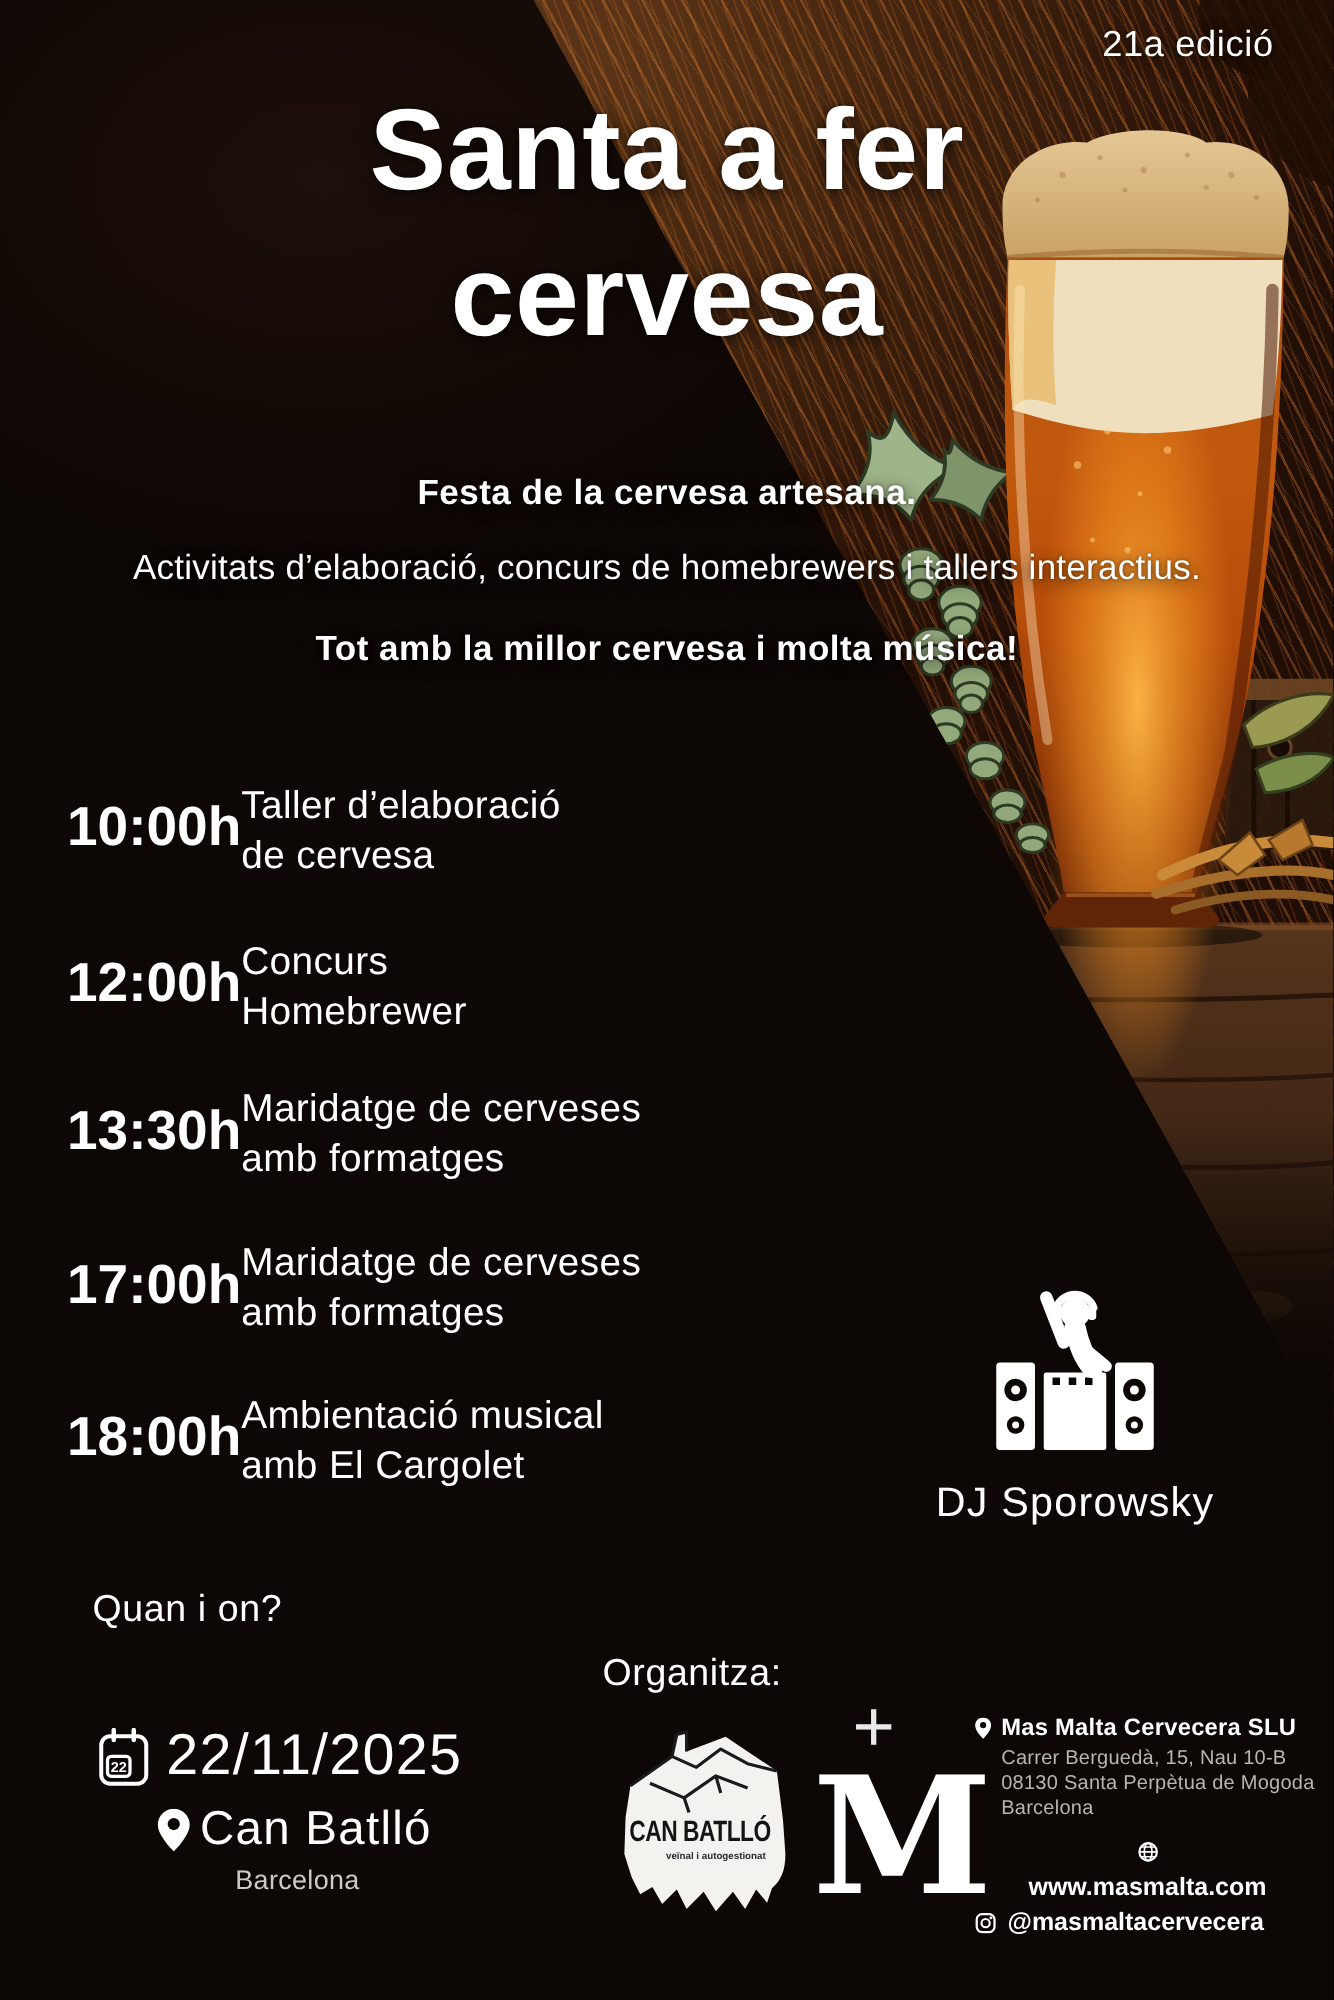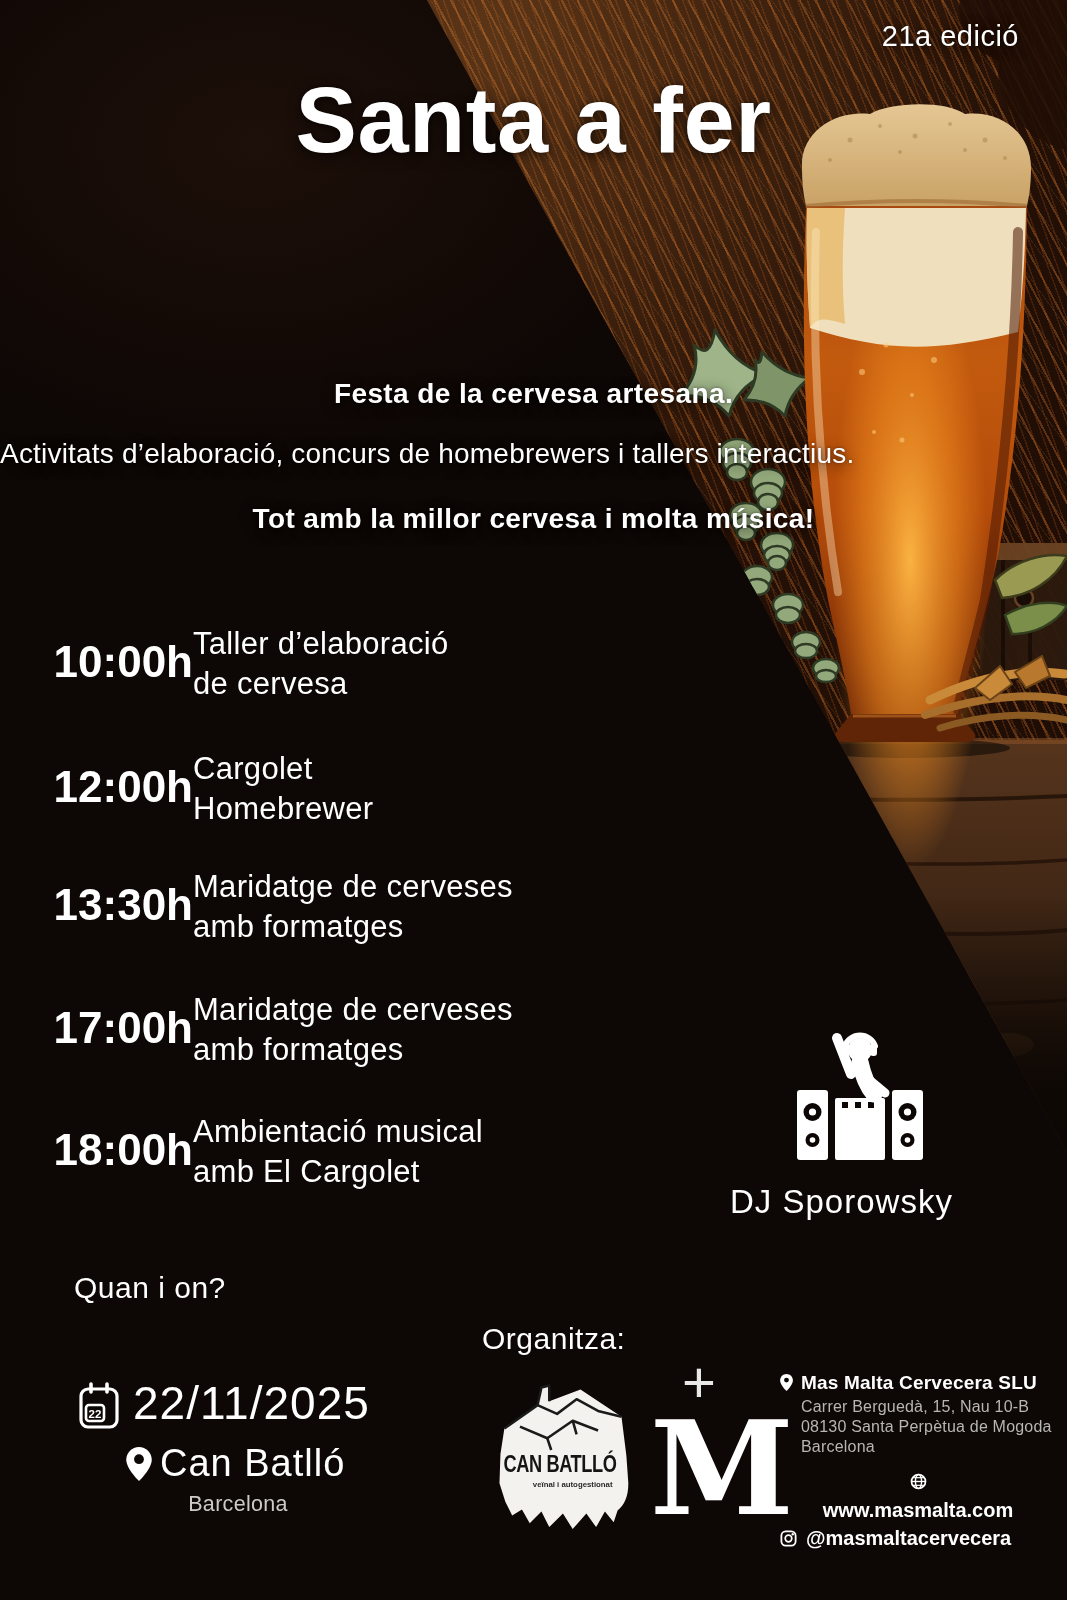--- a/index.html
+++ b/index.html
@@ -31,28 +31,28 @@
       linear-gradient(to bottom, rgba(12,7,4,0) 56%, rgba(12,7,4,.88) 67%, #0c0704 72%),
       radial-gradient(ellipse 21% 26% at 55% 50%, rgba(12,7,4,.92), rgba(12,7,4,0) 72%);
   }
 
   
   .shadowed{text-shadow:0 3px 14px rgba(0,0,0,.65), 0 0 3px rgba(0,0,0,.45);}
   .edition{top:20px;right:48px;font-size:29px;letter-spacing:.5px;}
   .title{top:62px;left:0;width:100%;text-align:center;font-size:92px;font-weight:bold;
          line-height:1.27;letter-spacing:.5px;}
   .festa{top:378px;left:0;width:100%;text-align:center;font-size:28px;font-weight:bold;letter-spacing:.4px;}
-  .activitats{top:438px;left:0;width:100%;font-size:28px;letter-spacing:.2px;}
+  .activitats{top:438px;left:0;width:100%;text-align:center;font-size:28px;letter-spacing:.2px;}
   .tot{top:503px;left:0;width:100%;text-align:center;font-size:28px;font-weight:bold;letter-spacing:.4px;}
 
   .sched-row{position:absolute;left:40px;width:660px;display:flex;align-items:center;}
   .sched-time{width:153px;text-align:right;font-size:44px;font-weight:bold;line-height:1;flex:none;}
   .sched-desc{font-size:31px;line-height:1.28;padding-top:4px;letter-spacing:.3px;}
 
-  .dj-name{top:1183px;left:730px;width:260px;font-size:33px;letter-spacing:1px;}
+  .dj-name{top:1183px;left:730px;width:260px;text-align:center;font-size:33px;letter-spacing:1px;}
 
   .quan{top:1271px;left:74px;font-size:30px;letter-spacing:.5px;}
   .date-text{top:1376px;left:133px;font-size:46px;letter-spacing:1px;}
   .venue-row{top:1442px;left:126px;display:flex;align-items:center;gap:8px;}
   .venue-text{font-size:38px;font-weight:300;letter-spacing:1px;}
   .addr-left{top:1492px;left:60px;width:356px;text-align:center;font-size:21.5px;
              line-height:1.2;color:#cdcbc8;letter-spacing:.3px;}
 
   .organitza{top:1322px;left:482px;font-size:30px;letter-spacing:.5px;}
   .plus-sep{top:1348px;left:682px;font-size:58px;font-weight:300;color:#e8e8e8;}
@@ -197,37 +197,38 @@
         <path d="M1005,615 C1028,602 1052,600 1067,606 C1056,624 1034,634 1012,634 Z" fill="#7c8f4a" stroke="#33401f" stroke-width="2.5"></path>
       </g>
     </svg>
     <div class="art-fade"></div>
   </div>
 
   <div class="abs edition shadowed">21a edició</div>
 
   <div class="abs title shadowed">
     <div>Santa a fer</div>
+    <div>cervesa</div>
   </div>
 
   <div class="abs festa shadowed">Festa de la cervesa artesana.</div>
   <div class="abs activitats shadowed">Activitats d’elaboració, concurs de homebrewers i tallers interactius.</div>
   <div class="abs tot shadowed">Tot amb la millor cervesa i molta música!</div>
 
   <div class="sched-row" style="top:620px">
     <div class="sched-time">10:00h</div>
     <div class="sched-desc">
       <div>Taller d’elaboració</div>
       <div>de cervesa</div>
     </div>
   </div>
   <div class="sched-row" style="top:745px">
     <div class="sched-time">12:00h</div>
     <div class="sched-desc">
-      <div>Cargolet</div>
+      <div>Concurs</div>
       <div>Homebrewer</div>
     </div>
   </div>
   <div class="sched-row" style="top:863px">
     <div class="sched-time">13:30h</div>
     <div class="sched-desc">
       <div>Maridatge de cerveses</div>
       <div>amb formatges</div>
     </div>
   </div>

